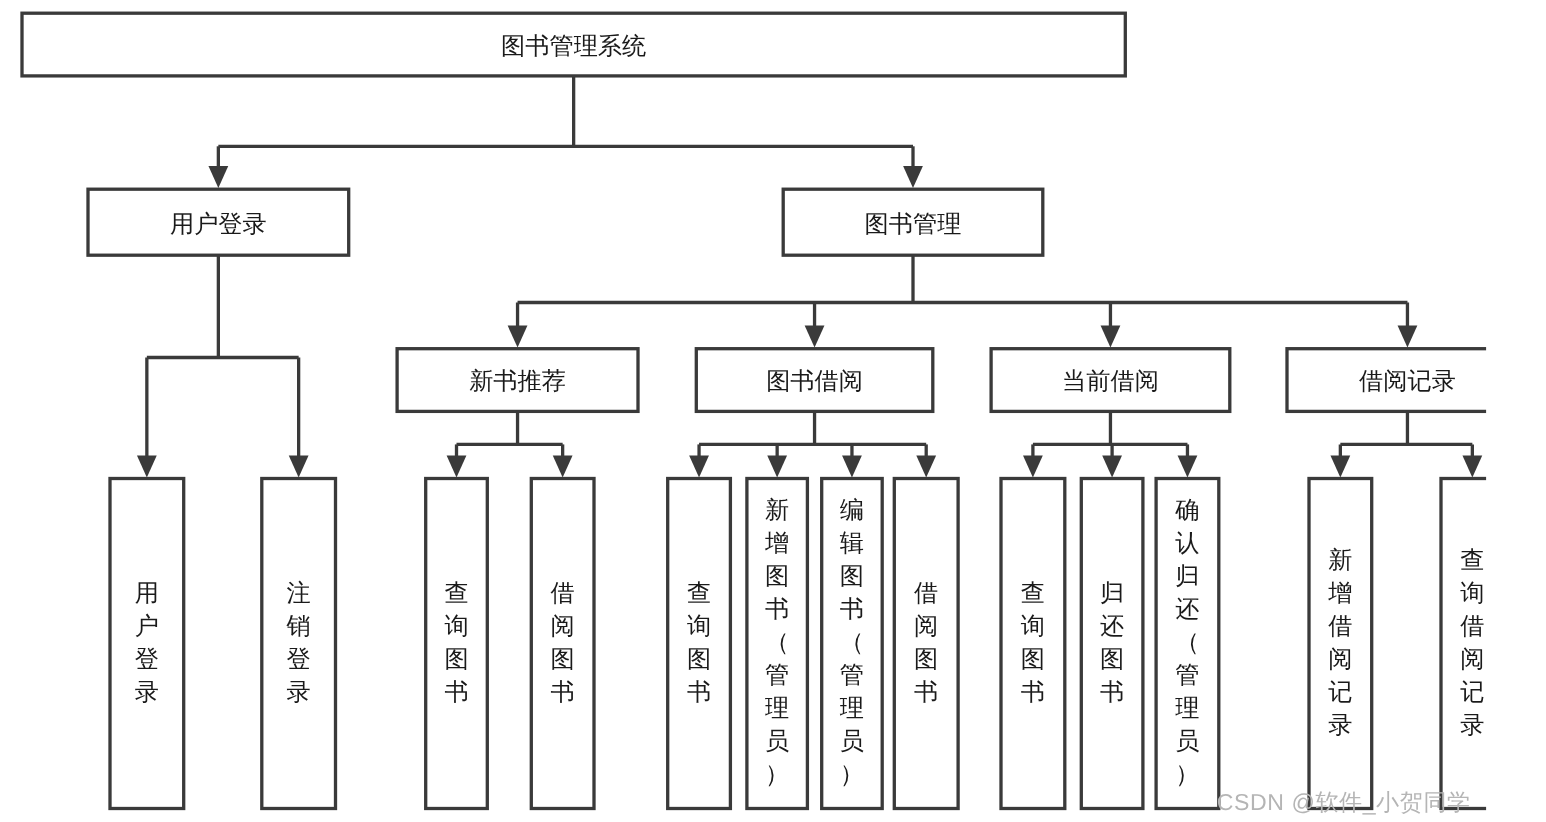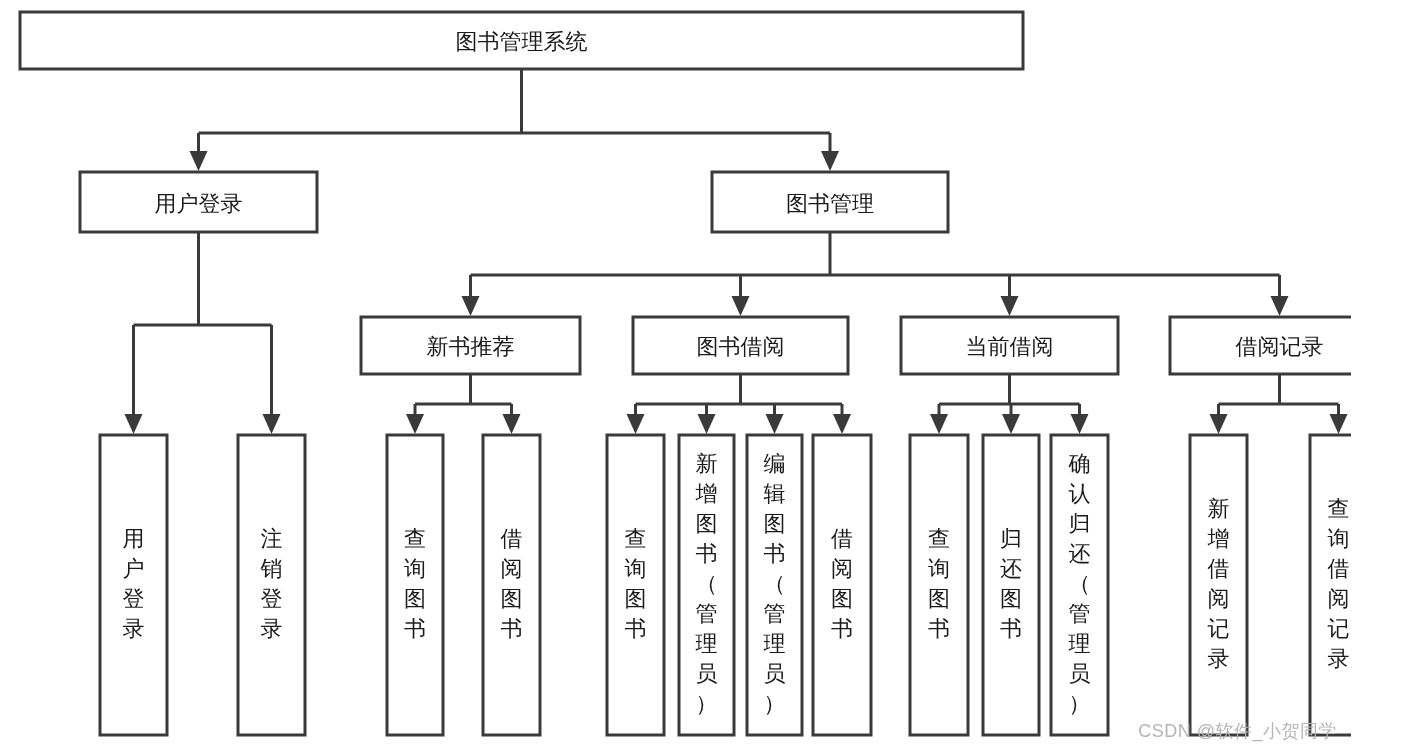--- a/index.html
+++ b/index.html
@@ -52,21 +52,21 @@
   }
   .arrow-head {
     fill: #3a3a3a;
     stroke: none;
   }
   .watermark {
     position: absolute;
     right: 14px;
     bottom: 4px;
     font-family: "Liberation Sans", "DejaVu Sans", sans-serif;
-    font-size: 18px;
+    font-size: 21px;
     color: #b5b5b5;
     white-space: nowrap;
     letter-spacing: 0.5px;
     pointer-events: none;
   }
 </style>
 </head>
 <body>
 
 <div id="diagram-root">

